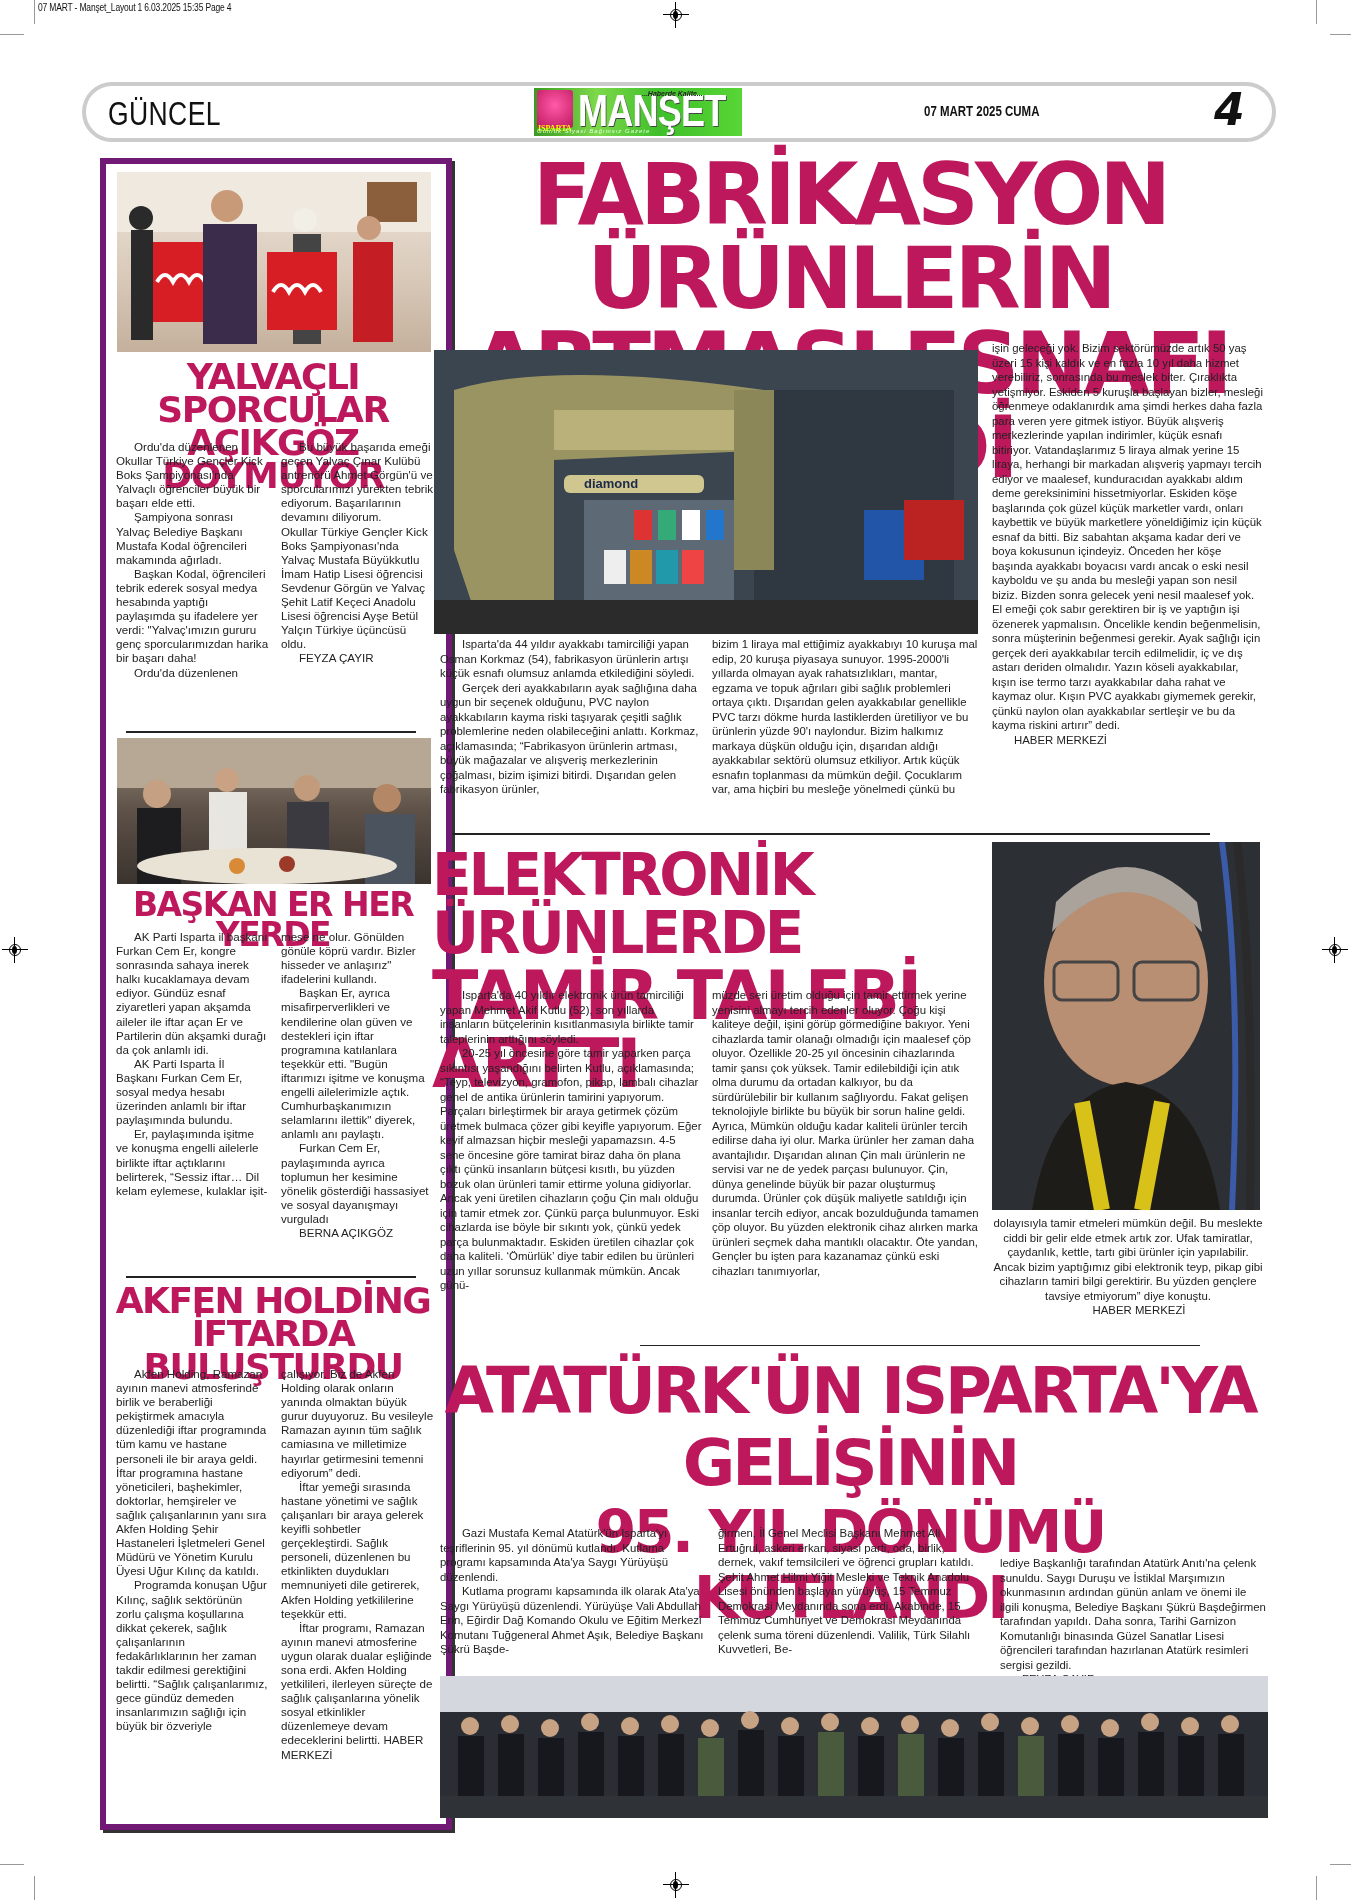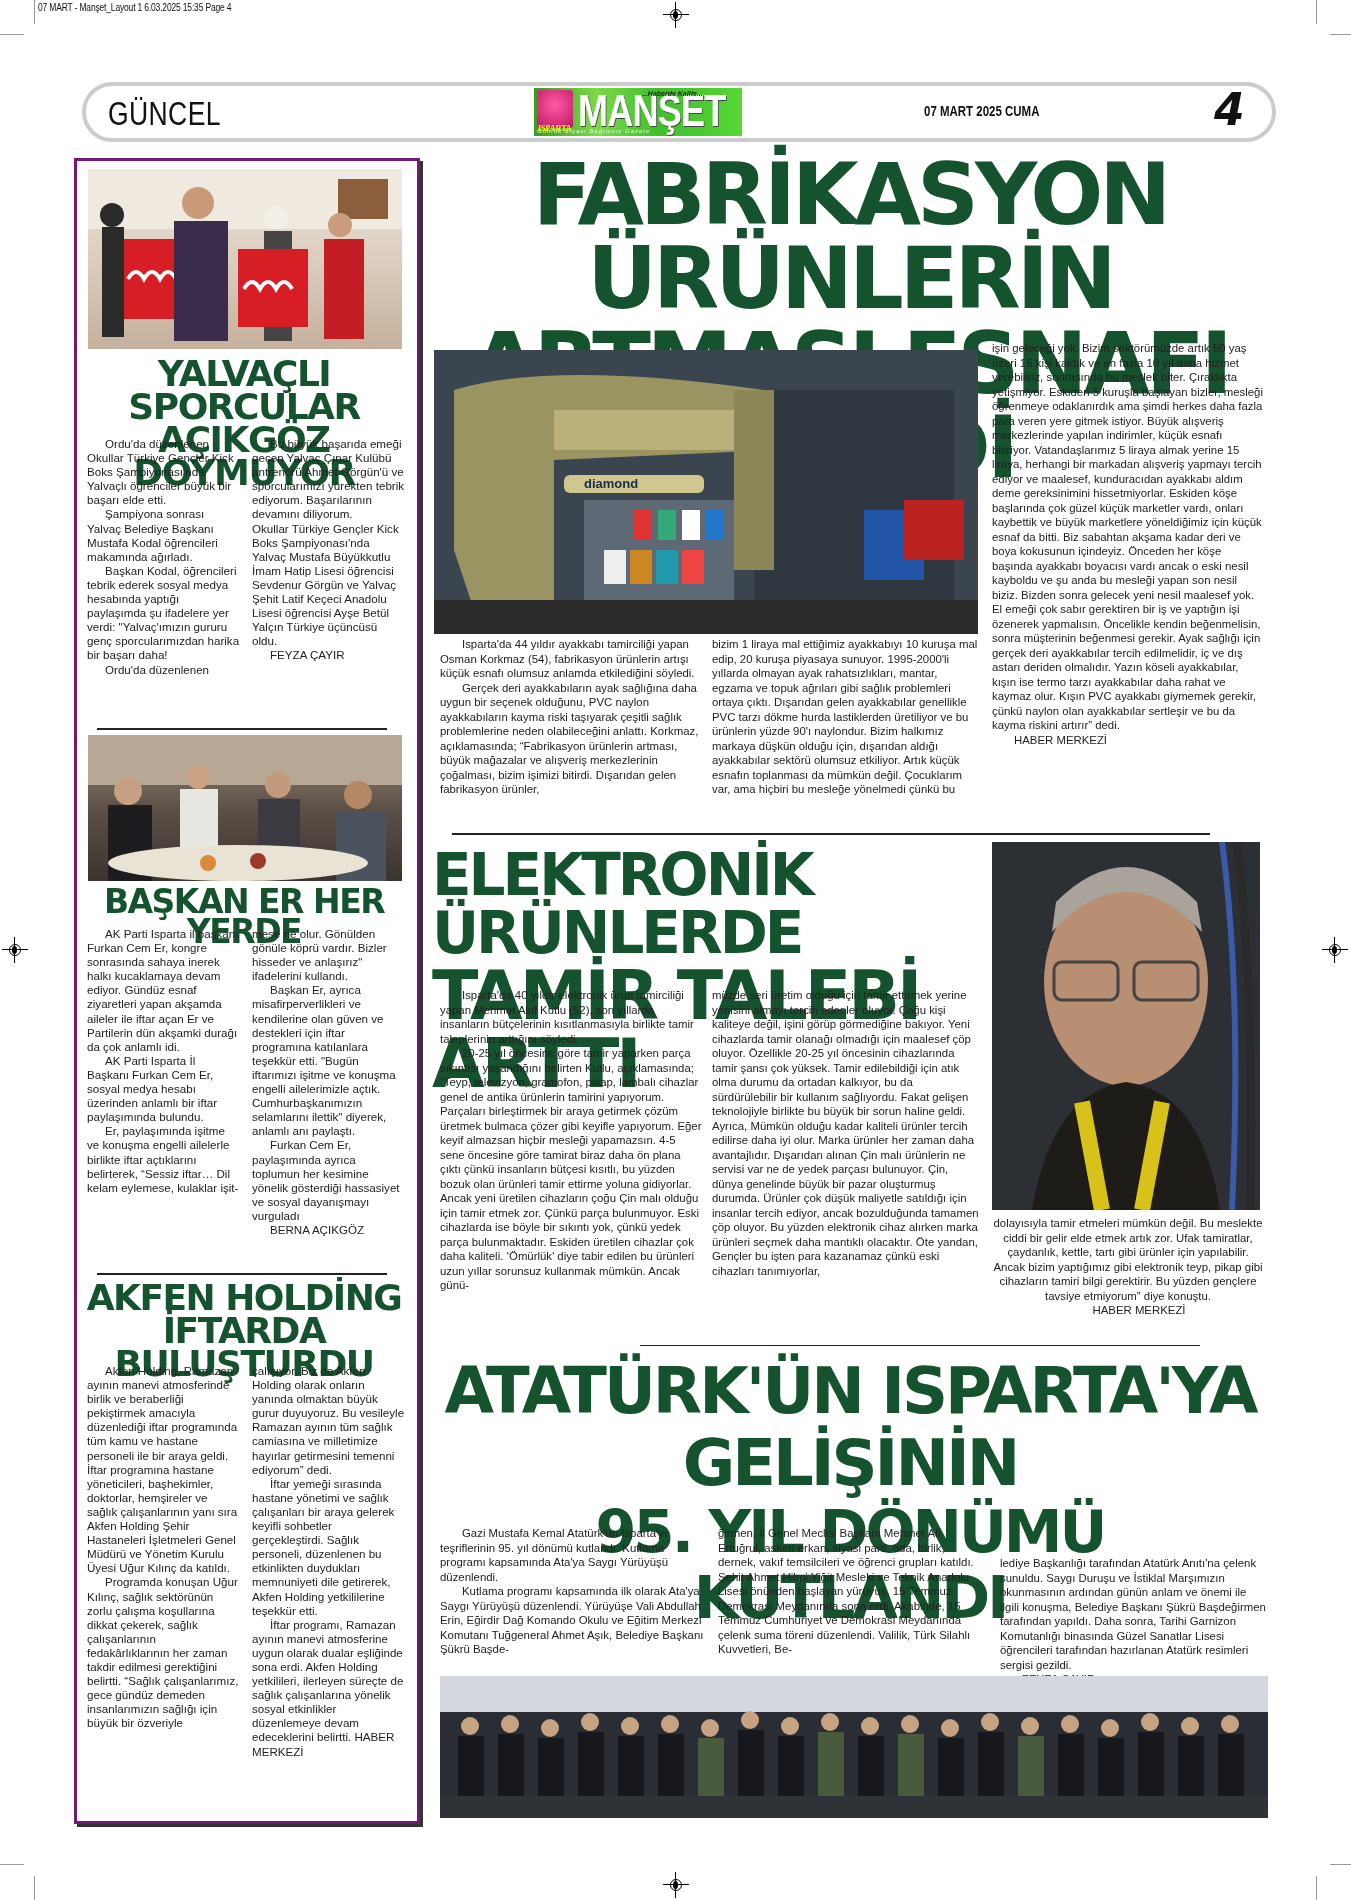--- a/index.html
+++ b/index.html
@@ -16,22 +16,22 @@
   .section { left:22px; top:8px; font-size:34px; font-family:"Liberation Sans Narrow","Liberation Sans",sans-serif; font-weight:400; transform:scaleX(0.78); transform-origin:left center; letter-spacing:0.5px; color:#111; }
   .logo { left:448px; top:2px; width:208px; height:48px; background:linear-gradient(90deg,#3c9a22 0%,#7dd94a 30%,#3fbf2a 60%,#58d636 100%); overflow:hidden; }
   .logo .rose { left:3px; top:2px; width:36px; height:38px; background:radial-gradient(circle at 50% 40%,#ff5aa9 0%,#e23b86 45%,#b8195f 100%); border-radius:3px; }
   .logo .city { left:4px; top:36px; font-size:8px; color:#ff0; font-weight:bold; font-family:"Liberation Serif",serif; }
   .logo .mn { left:44px; top:-2px; font-size:44px; font-weight:bold; color:#fff; letter-spacing:-1px; transform:scaleX(0.82); transform-origin:left top; text-shadow:1px 1px 0 #444; font-family:"Liberation Sans Narrow","Liberation Sans",sans-serif; }
   .logo .tag { left:108px; top:2px; font-size:7px; color:#222; font-style:italic; font-weight:bold; }
   .logo .sub { left:3px; top:40px; font-size:6px; color:#dfd; font-style:italic; letter-spacing:1px; }
   .date { left:838px; top:17px; font-size:14px; font-weight:bold; font-family:"Liberation Sans Narrow","Liberation Sans",sans-serif; transform:scaleX(0.82); transform-origin:left center; }
   .pageno { left:1128px; top:-2px; font-size:44px; font-weight:900; font-style:italic; font-family:"DejaVu Sans",sans-serif; }
 
-  .leftbox { left:74px; top:158px; width:340px; height:1660px; border:3px solid #701a75; box-shadow:3px 3px 0 #333; }
-  .head { font-family:"Liberation Sans Narrow","DejaVu Sans",sans-serif; font-weight:900; color:#14532d; line-height:0.92; text-align:center; letter-spacing:-1.5px; transform-origin:center top; }
+  .leftbox { left:100px; top:158px; width:340px; height:1660px; border:6px solid #701a75; box-shadow:3px 3px 0 #333; }
+  .head { font-family:"Liberation Sans Narrow","DejaVu Sans",sans-serif; font-weight:900; color:#be185d; line-height:0.92; text-align:center; letter-spacing:-1.5px; transform-origin:center top; }
   .body-text { font-size:11.6px; line-height:14.1px; color:#222; }
   .body-text p { margin:0; text-indent:18px; }
   .cols2 { display:grid; grid-template-columns:1fr 1fr; column-gap:12px; }
   .byline { text-indent:18px; }
   .rule { height:2px; background:#222; }
 
   .photo { overflow:hidden; }
   
   .ph-sport { background:linear-gradient(180deg,#efe7dc 0%,#d8c8b8 60%,#c4b09c 100%); }
   .ph-iftar1 { background:linear-gradient(180deg,#9a8a78 0%,#5d5148 50%,#3a332e 100%); }

